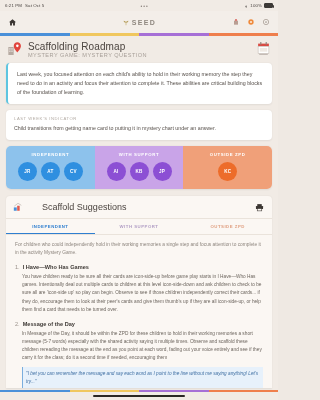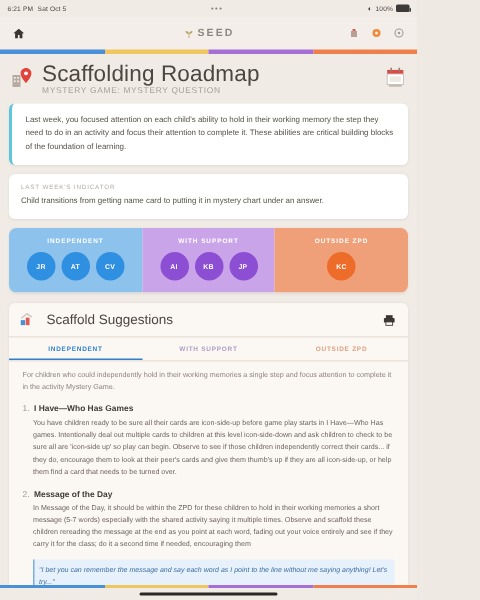--- a/index.html
+++ b/index.html
@@ -44,21 +44,21 @@
 
   
   .colorstrip { display: flex; height: 2.5px; width: 100%; }
   .cs-seg { flex: 1; }
 
   
   .roadmap-head {
     display: flex; align-items: center; padding: 5px 8px 5px 7px; gap: 5px;
   }
   .rh-texts { flex: 1; }
-  .rh-title { font-size: 15px; color: #4c4540; font-weight: 400; letter-spacing: .1px; }
+  .rh-title { font-size: 10px; color: #4c4540; font-weight: 400; letter-spacing: .1px; }
   .rh-sub { font-size: 5.6px; color: #a79f98; letter-spacing: .45px; margin-top: .5px; }
 
   
   .card {
     background: #ffffff; border-radius: 4px; margin: 0 6px 6px 6px;
     box-shadow: 0 .5px 2px rgba(0,0,0,.07);
   }
   .intro-card {
     border-left: 2.2px solid #5ec5e0; padding: 7px 8px 7px 9px;
   }
@@ -83,21 +83,21 @@
   .chip {
     width: 19px; height: 19px; border-radius: 50%; display: flex;
     align-items: center; justify-content: center;
     font-size: 4.6px; color: #fff; font-weight: 700; letter-spacing: .2px;
   }
 
   
   .sugg-card { margin: 0 6px 0 6px; background: #fbf7f3; border-radius: 4px 4px 0 0;
                box-shadow: 0 .5px 2px rgba(0,0,0,.07); overflow: hidden; }
   .sugg-head {
-    display: flex; align-items: center; gap: 8px; padding: 6px 8px 6px 7px;
+    display: flex; align-items: center; gap: 19px; padding: 6px 8px 6px 7px;
     border-bottom: .5px solid #eae3db;
   }
   .sugg-title { flex: 1; font-size: 9px; color: #4c4540; }
   .tabs { display: flex; border-bottom: .5px solid #eae3db; }
   .tab {
     flex: 1; text-align: center; padding: 5px 0 4px 0;
     font-size: 4.3px; letter-spacing: .5px; font-weight: 600;
   }
   .tab.active { color: #2f7fd0; border-bottom: 1.4px solid #2f7fd0; }
   .tab.support { color: #b09dc4; }

